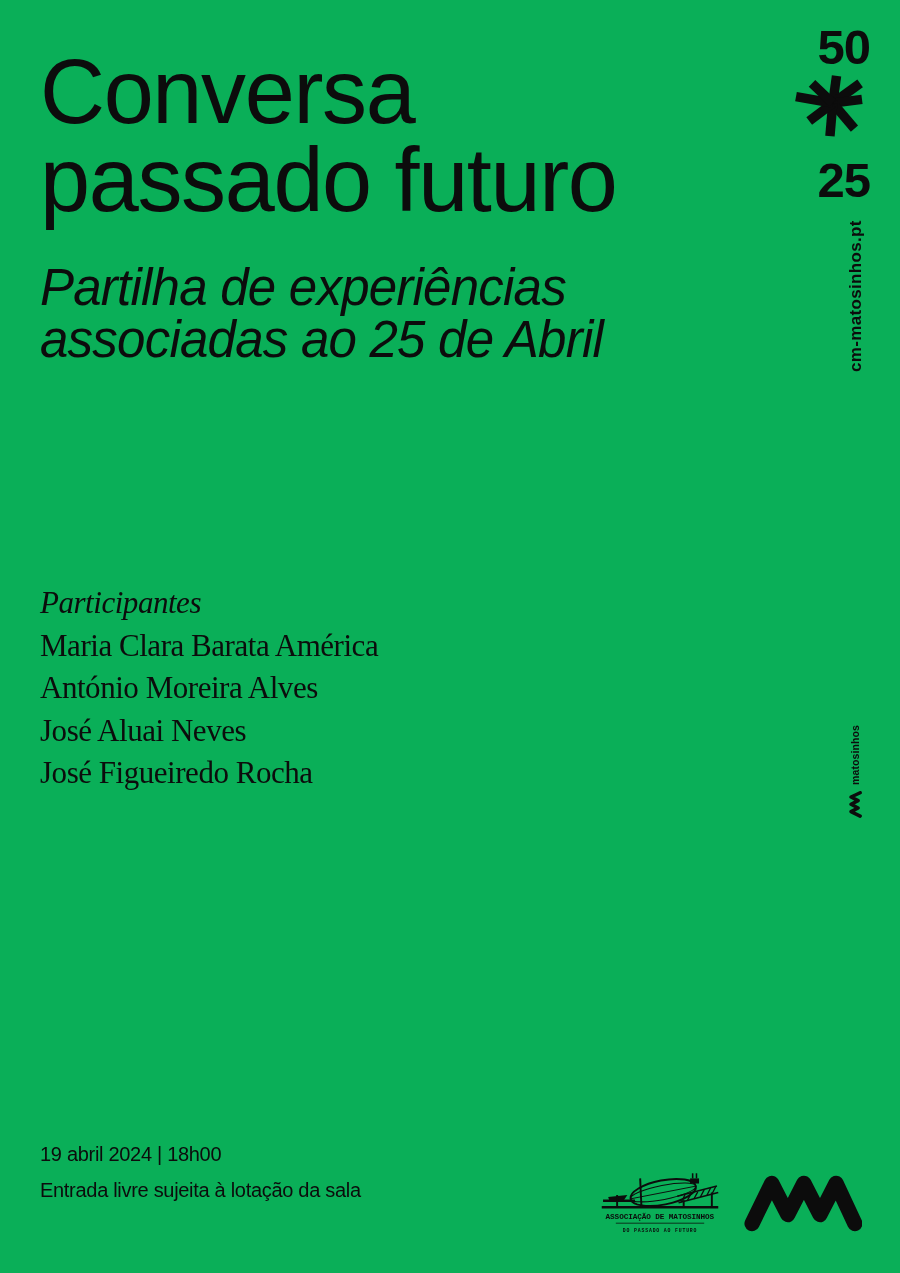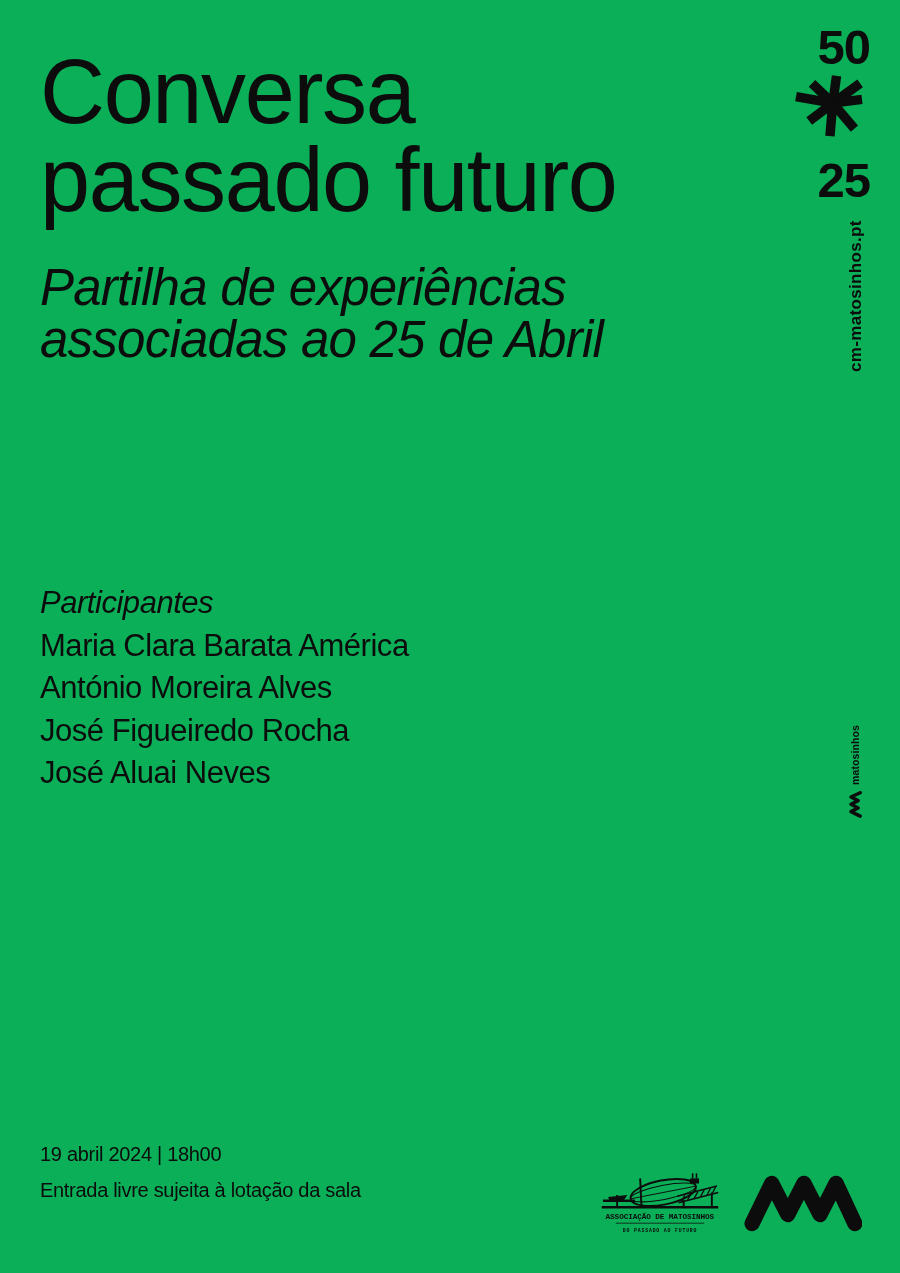--- a/index.html
+++ b/index.html
@@ -34,21 +34,21 @@
   .badge svg{display:block;margin:2px auto 0 auto;}
   .badge .num.bottom{margin-top:18px;}
 
   .vertical-site{
     position:absolute;left:846px;top:372px;
     transform:rotate(-90deg);transform-origin:0 0;
     font-size:17px;font-weight:700;letter-spacing:0.02em;
     white-space:nowrap;width:140px;
   }
 
-  .block{position:absolute;left:40px;font-size:31px;line-height:42.5px;letter-spacing:-0.015em;}
+  .block{position:absolute;left:40px;font-size:31px;line-height:42.5px;letter-spacing:-0.015em;font-family:Liberation Serif, serif;}
   .participants{top:582px;}
   .performance{top:834px;}
   .label-italic{font-style:italic;}
 
   .footer-text{
     position:absolute;left:40px;top:1137px;
     font-size:20px;line-height:35.8px;letter-spacing:-0.015em;white-space:nowrap;
   }
 
   .assoc-logo{position:absolute;left:599px;top:1172px;width:122px;height:64px;font-family:Liberation Mono, monospace;}
@@ -95,22 +95,22 @@
 
   <div class="subtitle">
     <div>Partilha de experiências</div>
     <div>associadas ao 25 de Abril</div>
   </div>
 
   <div class="block participants">
     <div class="label-italic">Participantes</div>
     <div>Maria Clara Barata América</div>
     <div>António Moreira Alves</div>
+    <div>José Aluai Neves</div>
     <div>José Figueiredo Rocha</div>
-    <div>José Aluai Neves</div>
   </div>
 
 
   <div class="footer-text">
     <div>19 abril 2024 | 18h00</div>
     <div>Entrada livre sujeita à lotação da sala</div>
   </div>
 
   <div class="assoc-logo">
     <svg viewBox="0 0 190 100">

